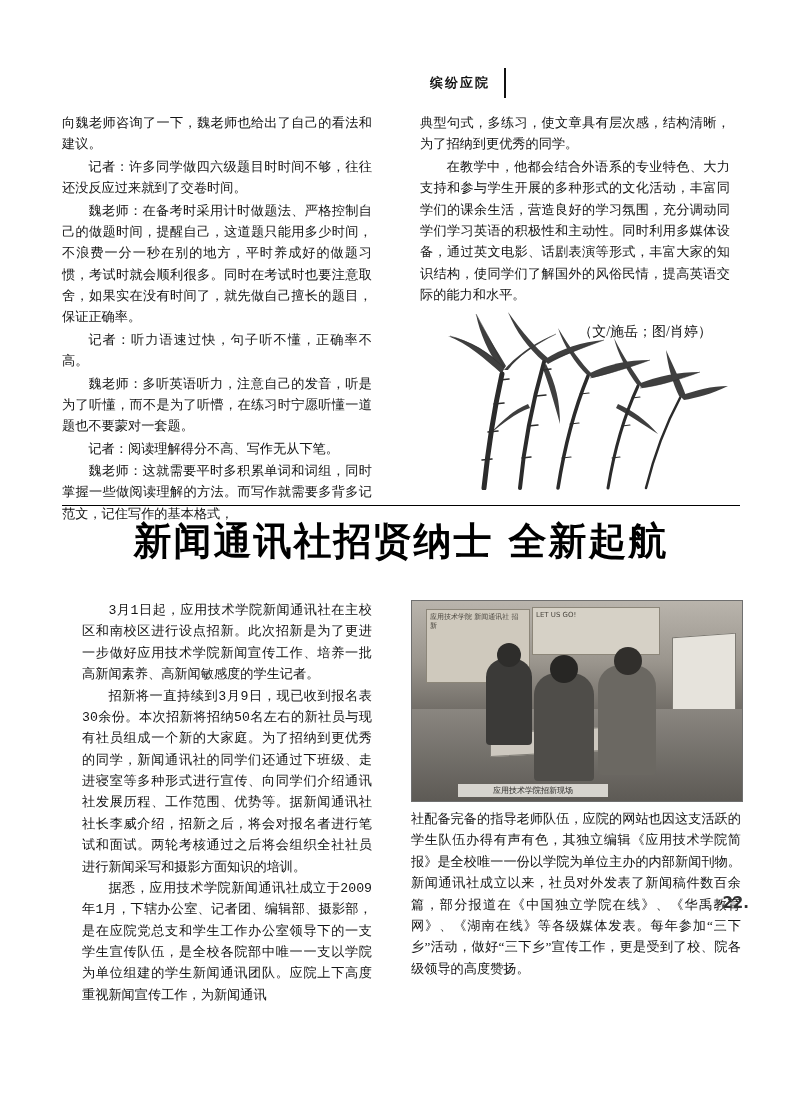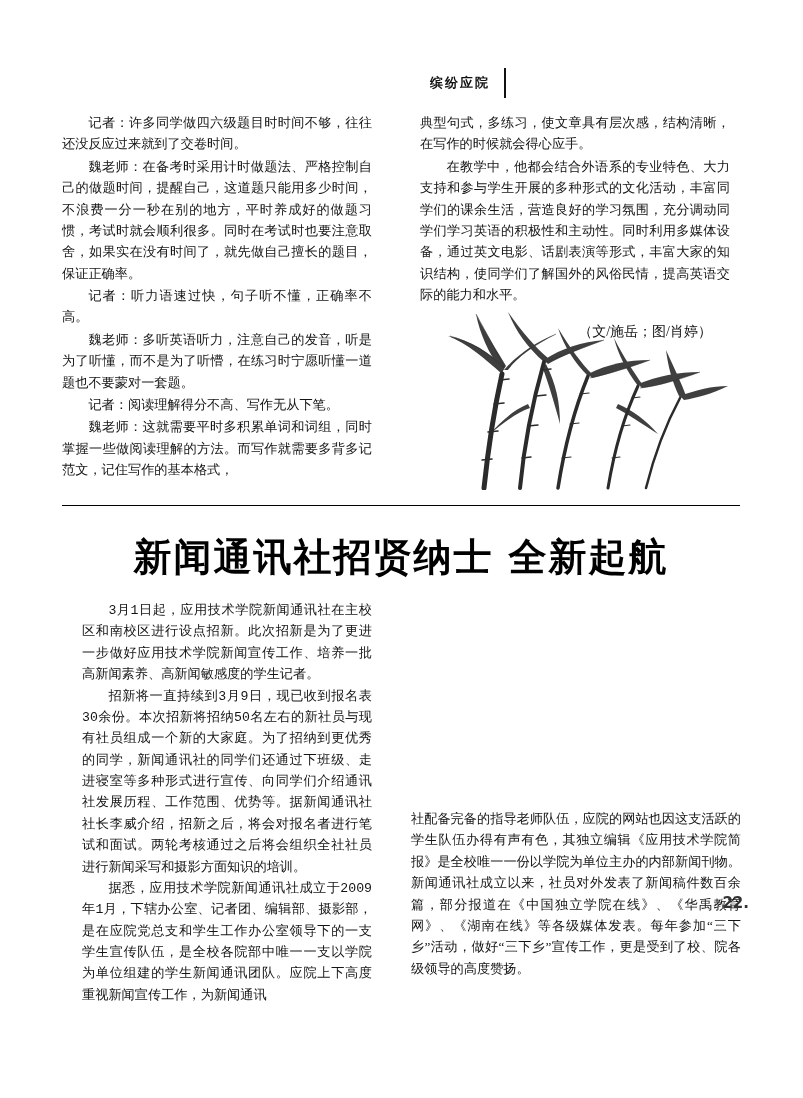--- a/index.html
+++ b/index.html
@@ -115,21 +115,21 @@
     top: 505px;
     width: 678px;
     height: 1px;
     background: #000;
   }
 
   
   .headline {
     position: absolute;
     left: 62px;
-    top: 532px;
+    top: 516px;
     width: 678px;
     text-align: center;
     font-family: "DejaVu Serif", serif;
     font-size: 38px;
     font-weight: bold;
     letter-spacing: 2px;
     color: #000;
     white-space: nowrap;
   }
 
@@ -248,30 +248,31 @@
 <body>
 
 <div class="page">
 
   <div class="masthead">
     <div class="masthead-cn">缤纷应院</div>
     <div class="masthead-rule"></div>
   </div>
 
   <div class="top-col left">
+    <p>向魏老师咨询了一下，魏老师也给出了自己的看法和建议。</p>
     <p class="indent">记者：许多同学做四六级题目时时间不够，往往还没反应过来就到了交卷时间。</p>
     <p class="indent">魏老师：在备考时采用计时做题法、严格控制自己的做题时间，提醒自己，这道题只能用多少时间，不浪费一分一秒在别的地方，平时养成好的做题习惯，考试时就会顺利很多。同时在考试时也要注意取舍，如果实在没有时间了，就先做自己擅长的题目，保证正确率。</p>
     <p class="indent">记者：听力语速过快，句子听不懂，正确率不高。</p>
     <p class="indent">魏老师：多听英语听力，注意自己的发音，听是为了听懂，而不是为了听懵，在练习时宁愿听懂一道题也不要蒙对一套题。</p>
     <p class="indent">记者：阅读理解得分不高、写作无从下笔。</p>
     <p class="indent">魏老师：这就需要平时多积累单词和词组，同时掌握一些做阅读理解的方法。而写作就需要多背多记范文，记住写作的基本格式，</p>
   </div>
 
   <div class="top-col right">
-    <p>典型句式，多练习，使文章具有层次感，结构清晰，在写作的时候就会得心应手。</p>
+    <p>典型句式，多练习，使文章具有层次感，结构清晰，为了招纳到更优秀的同学。</p>
     <p class="indent">在教学中，他都会结合外语系的专业特色、大力支持和参与学生开展的多种形式的文化活动，丰富同学们的课余生活，营造良好的学习氛围，充分调动同学们学习英语的积极性和主动性。同时利用多媒体设备，通过英文电影、话剧表演等形式，丰富大家的知识结构，使同学们了解国外的风俗民情，提高英语交际的能力和水平。</p>
     <div class="credit-line">（文/施岳；图/肖婷）</div>
   </div>
 
   <div class="bamboo">
     <svg width="300" height="190" viewBox="0 0 300 190">
       <g stroke="#2b2b2b" fill="none" stroke-linecap="round">
 
         <path d="M52 188 C56 150 62 110 70 74" stroke-width="5"></path>
         <path d="M88 188 C92 146 100 104 112 62" stroke-width="4"></path>
@@ -315,19 +316,39 @@
   <div class="divider"></div>
 
   <div class="headline">新闻通讯社招贤纳士 全新起航</div>
 
   <div class="lower-left">
     <p>3月1日起，应用技术学院新闻通讯社在主校区和南校区进行设点招新。此次招新是为了更进一步做好应用技术学院新闻宣传工作、培养一批高新闻素养、高新闻敏感度的学生记者。</p>
     <p>招新将一直持续到3月9日，现已收到报名表30余份。本次招新将招纳50名左右的新社员与现有社员组成一个新的大家庭。为了招纳到更优秀的同学，新闻通讯社的同学们还通过下班级、走进寝室等多种形式进行宣传、向同学们介绍通讯社发展历程、工作范围、优势等。据新闻通讯社社长李威介绍，招新之后，将会对报名者进行笔试和面试。两轮考核通过之后将会组织全社社员进行新闻采写和摄影方面知识的培训。</p>
     <p>据悉，应用技术学院新闻通讯社成立于2009年1月，下辖办公室、记者团、编辑部、摄影部，是在应院党总支和学生工作办公室领导下的一支学生宣传队伍，是全校各院部中唯一一支以学院为单位组建的学生新闻通讯团队。应院上下高度重视新闻宣传工作，为新闻通讯</p>
   </div>
 
+  <div class="photo">
+    <div class="wall"></div>
+    <div class="poster">应用技术学院
+新闻通讯社
+招 新</div>
+    <div class="poster2">LET US GO!</div>
+    <div class="board"></div>
+    <div class="ground"></div>
+    <div class="table"></div>
+    <div class="p1">
+        <span class="head"></span>
+      </div>
+    <div class="p2">
+        <span class="head"></span>
+      </div>
+    <div class="p3">
+        <span class="head"></span>
+      </div>
+    <div class="caption-strip">应用技术学院招新现场</div>
+  </div>
 
   <div class="lower-right">
     <p>社配备完备的指导老师队伍，应院的网站也因这支活跃的学生队伍办得有声有色，其独立编辑《应用技术学院简报》是全校唯一一份以学院为单位主办的内部新闻刊物。新闻通讯社成立以来，社员对外发表了新闻稿件数百余篇，部分报道在《中国独立学院在线》、《华禹教育网》、《湖南在线》等各级媒体发表。每年参加“三下乡”活动，做好“三下乡”宣传工作，更是受到了校、院各级领导的高度赞扬。</p>
   </div>
 
   <div class="page-number">22.</div>
 </div>
 
 </body></html>

